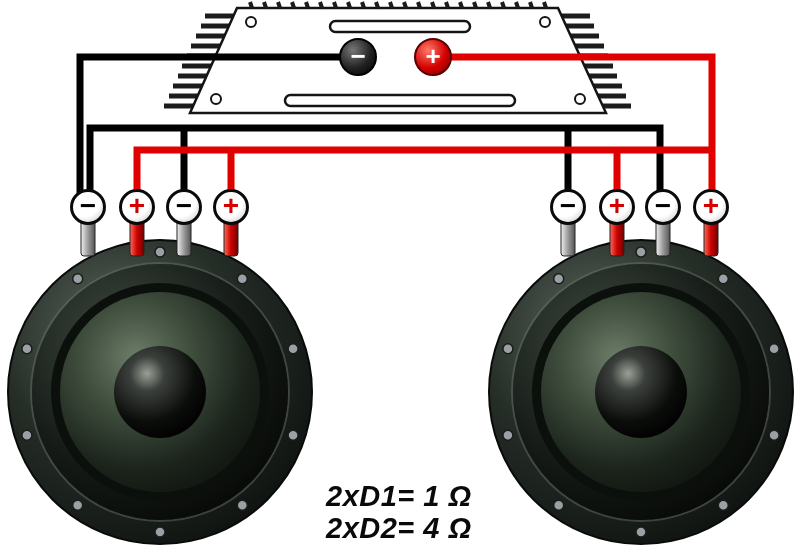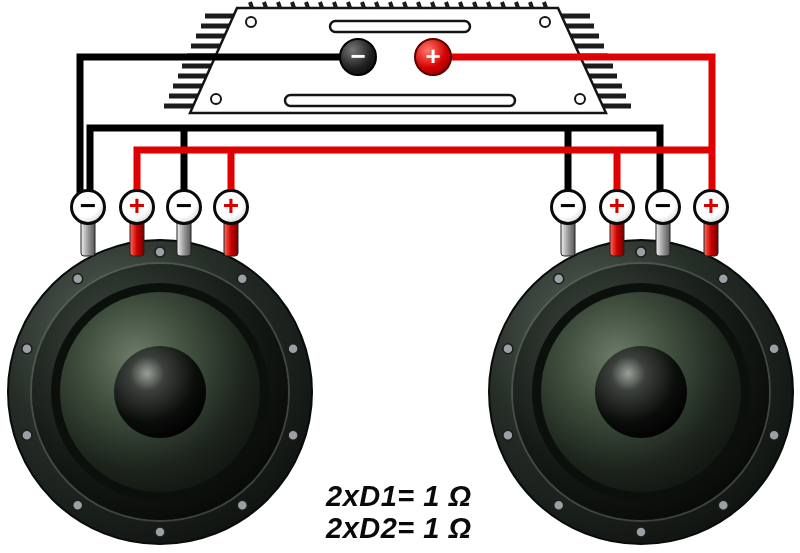--- a/index.html
+++ b/index.html
@@ -204,16 +204,16 @@
     </div>
   <div class="head neg" style="left:645px;top:189px;">
     <span>−</span>
     </div>
   <div class="head pos" style="left:693px;top:189px;">
     <span>+</span>
     </div>
 
   <div id="caption">
     <div>2xD1= 1 Ω</div>
-    <div>2xD2= 1 Ω</div>
+    <div>2xD2= 4 Ω</div>
   </div>
 
 </div>
 
 </body></html>

